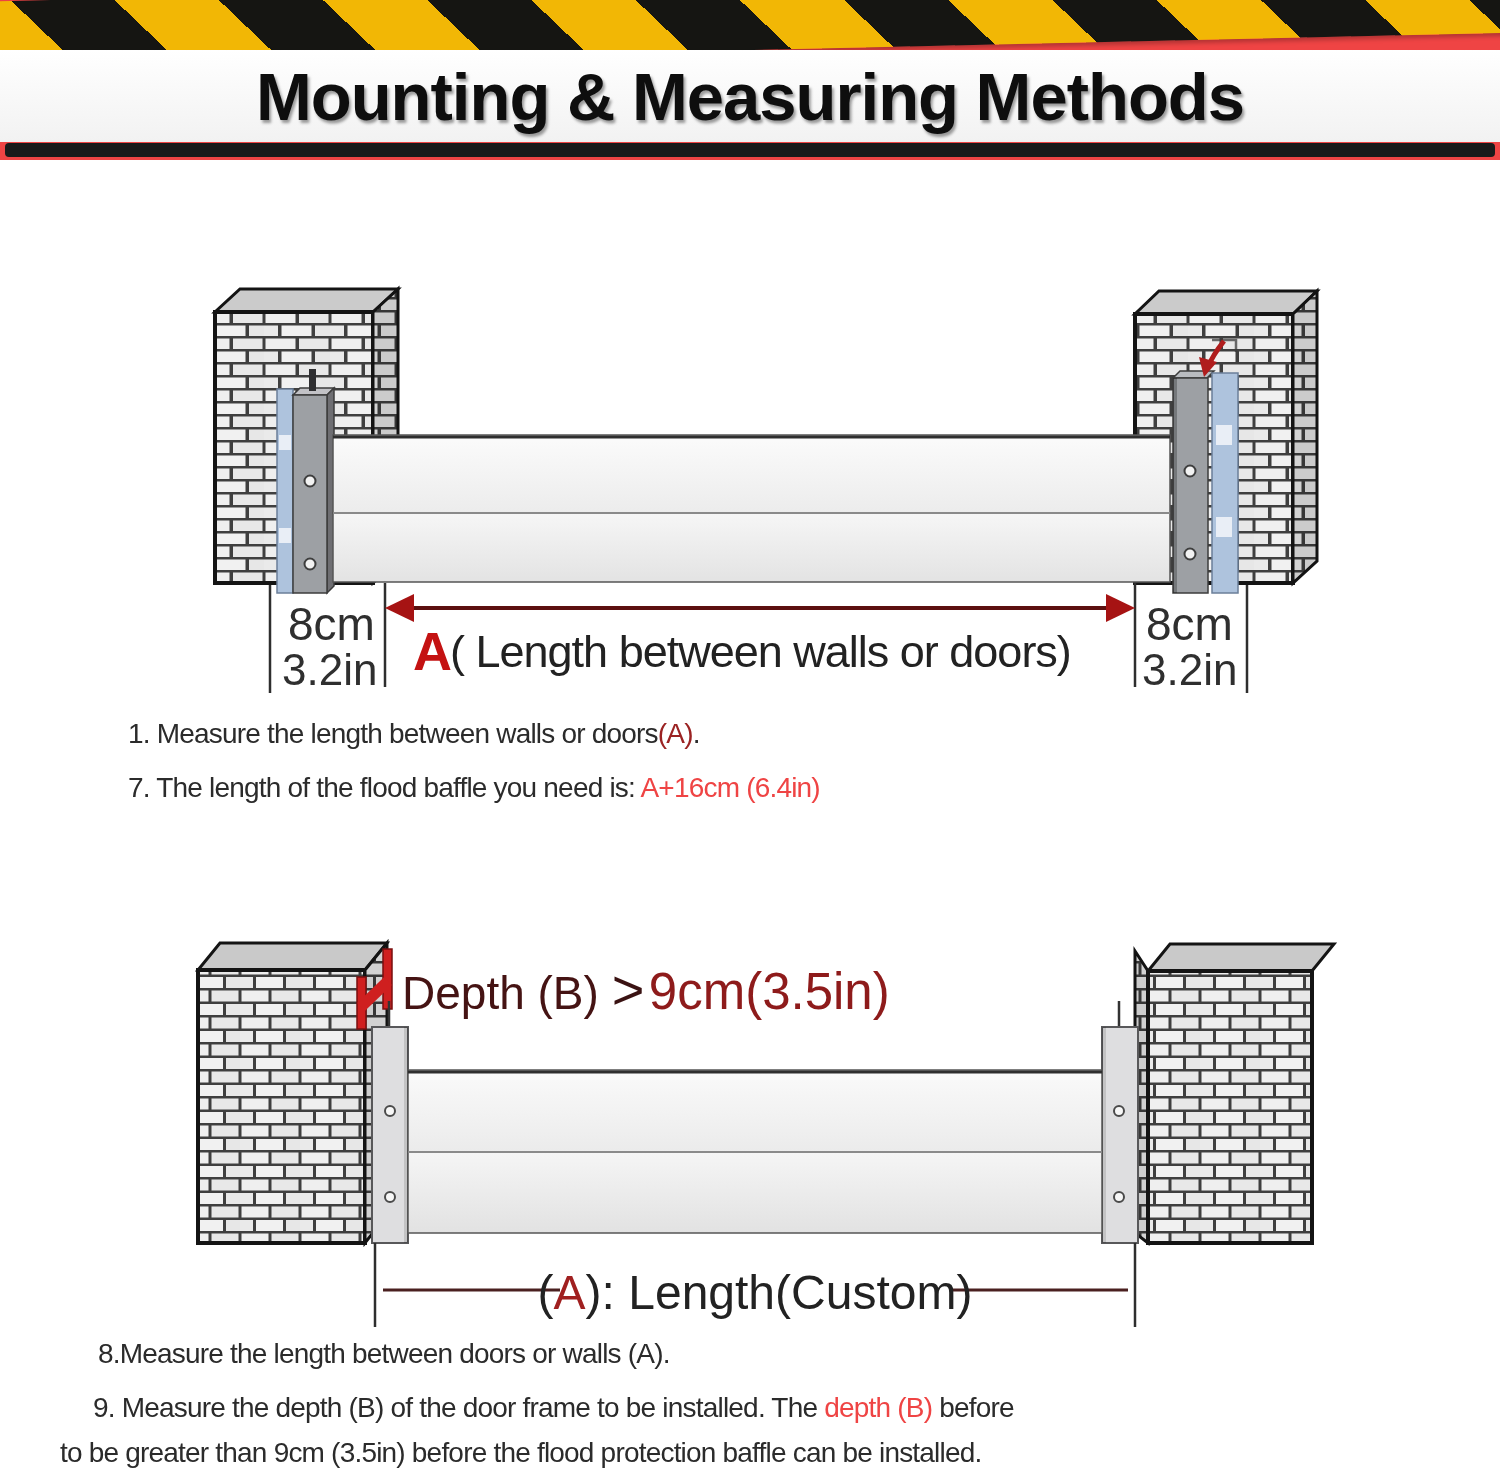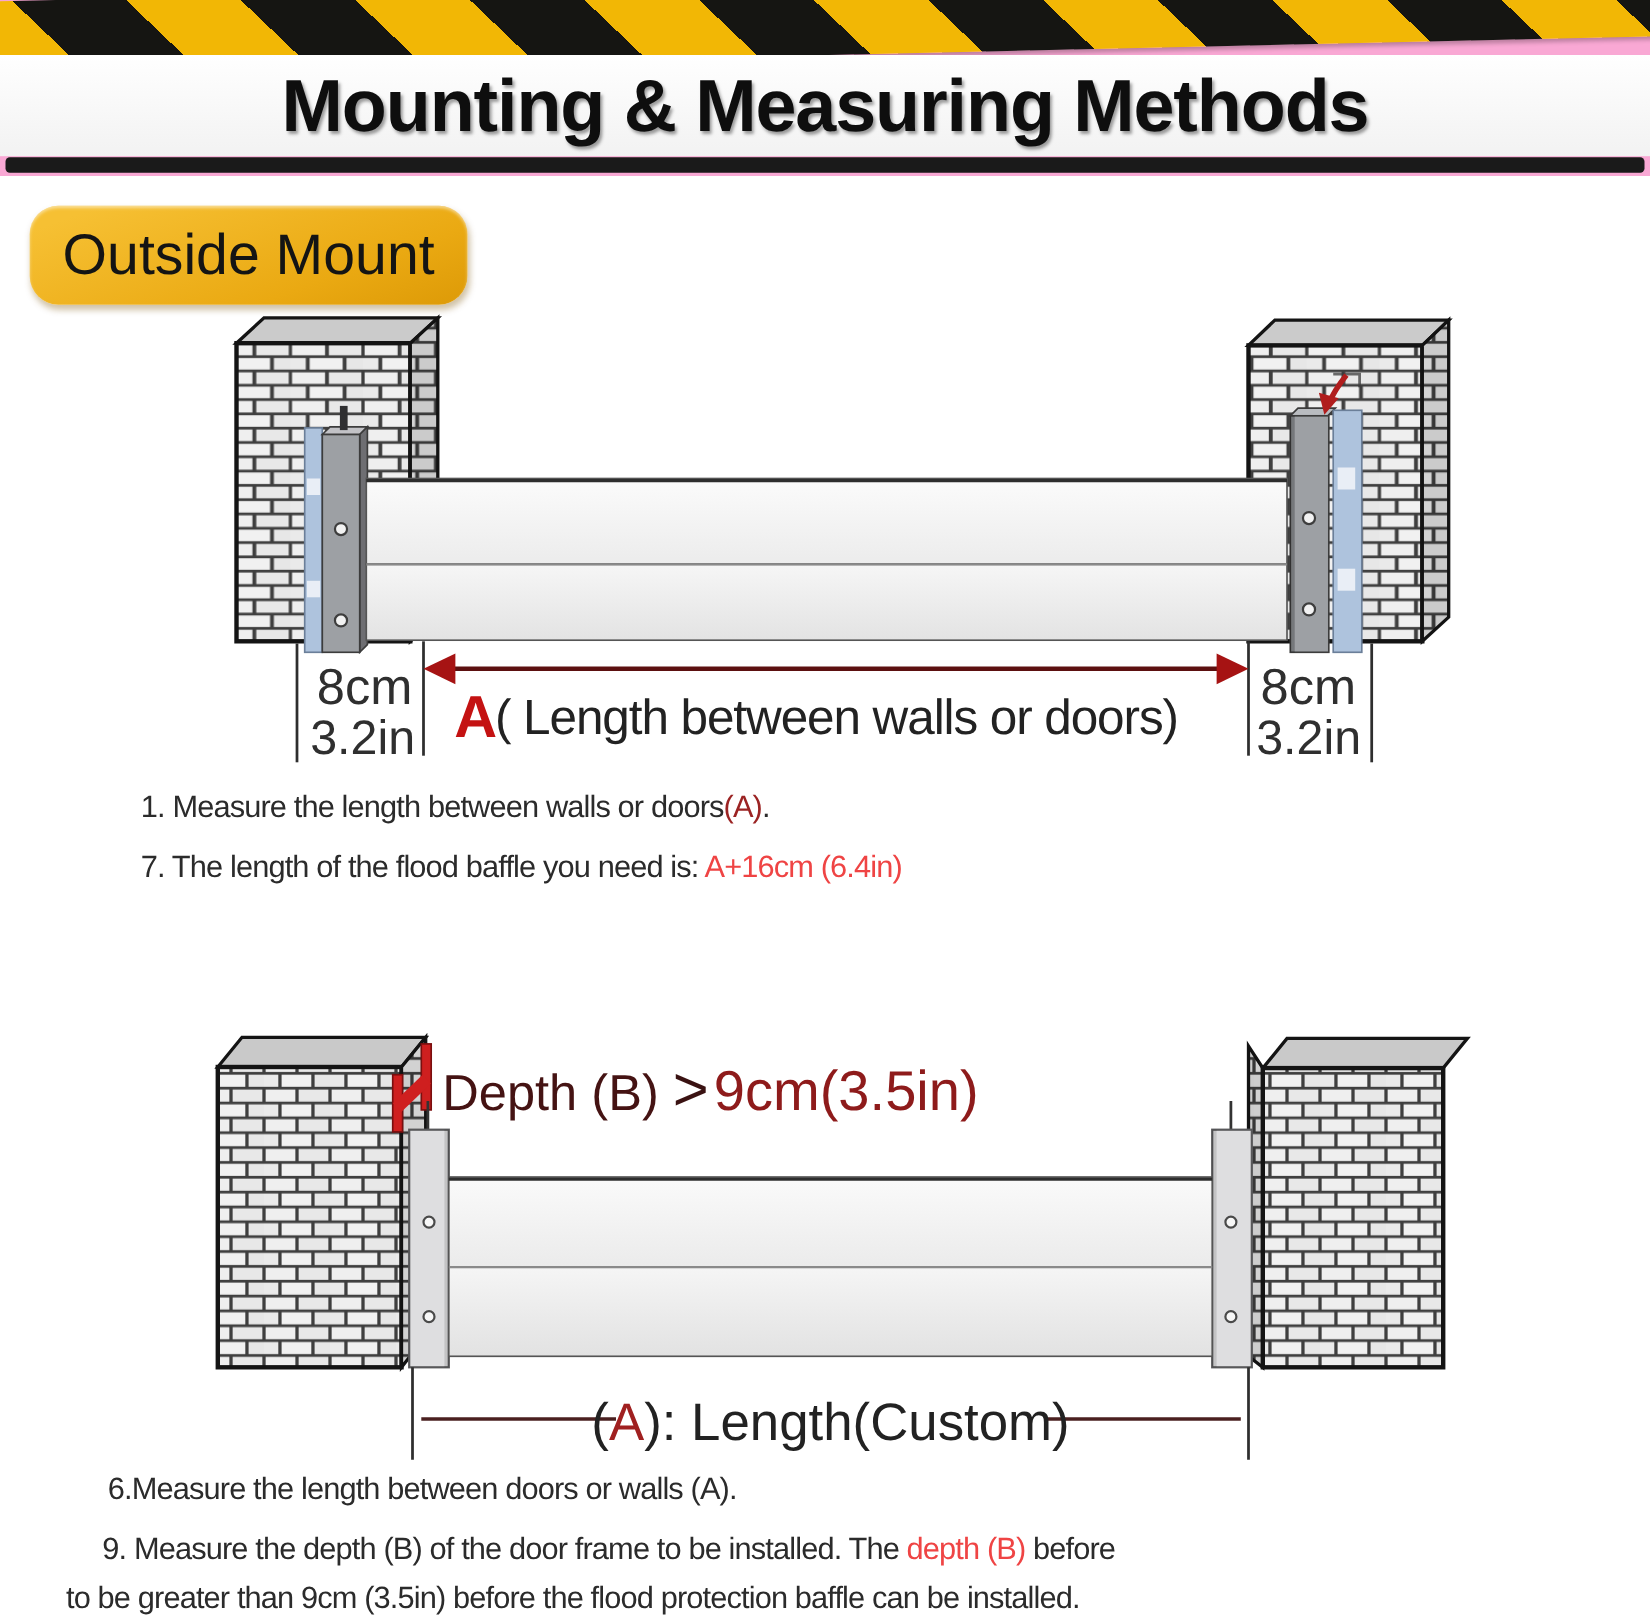--- a/index.html
+++ b/index.html
@@ -1,21 +1,21 @@
 <!DOCTYPE html>
 <html><head>
 <meta charset="utf-8">
 <style>
   html,body{margin:0;padding:0;background:#ffffff;}
   .stage{
     position:relative;width:1500px;height:1475px;background:#ffffff;
     overflow:hidden;font-family:"Liberation Sans", sans-serif;
   }
   
-  .header{position:absolute;top:0;left:0;width:1500px;height:160px;background:#f9a8d4;overflow:hidden;}
+  .header{position:absolute;top:0;left:0;width:1500px;height:160px;background:#ef4444;overflow:hidden;}
   .stripes{
     position:absolute;top:-16px;left:-24px;width:1560px;height:66px;
     transform:rotate(-1.3deg);
     background:repeating-linear-gradient(45deg,#f2b705 0 72px,#151512 72px 144px);
     box-shadow:0 3px 4px rgba(0,0,0,.25);
   }
   .title-band{position:absolute;top:50px;left:0;width:1500px;height:92px;
     background:linear-gradient(#ffffff,#f2f2f2);display:flex;align-items:center;justify-content:center;}
   .page-title{
     font-size:67px;font-weight:700;letter-spacing:-1px;color:#0e0e0e;margin:0;
@@ -52,23 +52,20 @@
 <div class="stage">
 
   <div class="header">
     <div class="stripes"></div>
     <div class="title-band">
       <h1 class="page-title">Mounting &amp; Measuring Methods</h1>
     </div>
     <div class="header-bar"></div>
   </div>
 
-  <div class="badge badge-outside">
-    <span>Outside Mount</span>
-  </div>
 
   <svg class="svg-outside" width="1500" height="420" viewBox="0 0 1500 420">
     <defs>
       <pattern id="bricksA" patternUnits="userSpaceOnUse" width="66" height="26">
         <rect width="66" height="26" fill="#3f3f3f"></rect>
         <rect x="1.5" y="1.5" width="30" height="10.5" fill="#efefef"></rect>
         <rect x="35" y="1.5" width="29.5" height="10.5" fill="#e8e8e8"></rect>
         <rect x="-16" y="14.5" width="30" height="10.5" fill="#eaeaea"></rect>
         <rect x="17.5" y="14.5" width="30" height="10.5" fill="#f1f1f1"></rect>
         <rect x="51" y="14.5" width="30" height="10.5" fill="#e7e7e7"></rect>
@@ -234,17 +231,17 @@
       <line x1="375" y1="308" x2="375" y2="392" stroke="#2e2e2e" stroke-width="2.5"></line>
       <line x1="1135" y1="308" x2="1135" y2="392" stroke="#2e2e2e" stroke-width="2.5"></line>
       <line x1="383" y1="355" x2="560" y2="355" stroke="#4a2020" stroke-width="3"></line>
       <line x1="950" y1="355" x2="1128" y2="355" stroke="#4a2020" stroke-width="3"></line>
       <text x="755" y="374" font-size="48" text-anchor="middle" fill="#222">
         <tspan>(</tspan><tspan fill="#a02020">A</tspan><tspan>): Length(Custom)</tspan>
       </text>
     </g>
   </svg>
 
-  <div class="step s-in1">6.Measure the length between doors or walls (A).</div>
+  <div class="step s-in1">8.Measure the length between doors or walls (A).</div>
   <div class="step s-in2"><span>9. Measure the depth (B) of the door frame to be installed. The </span><span class="red">depth (B)</span><span> before</span></div>
   <div class="step s-in3">to be greater than 9cm (3.5in) before the flood protection baffle can be installed.</div>
 
 </div>
 
 </body></html>

